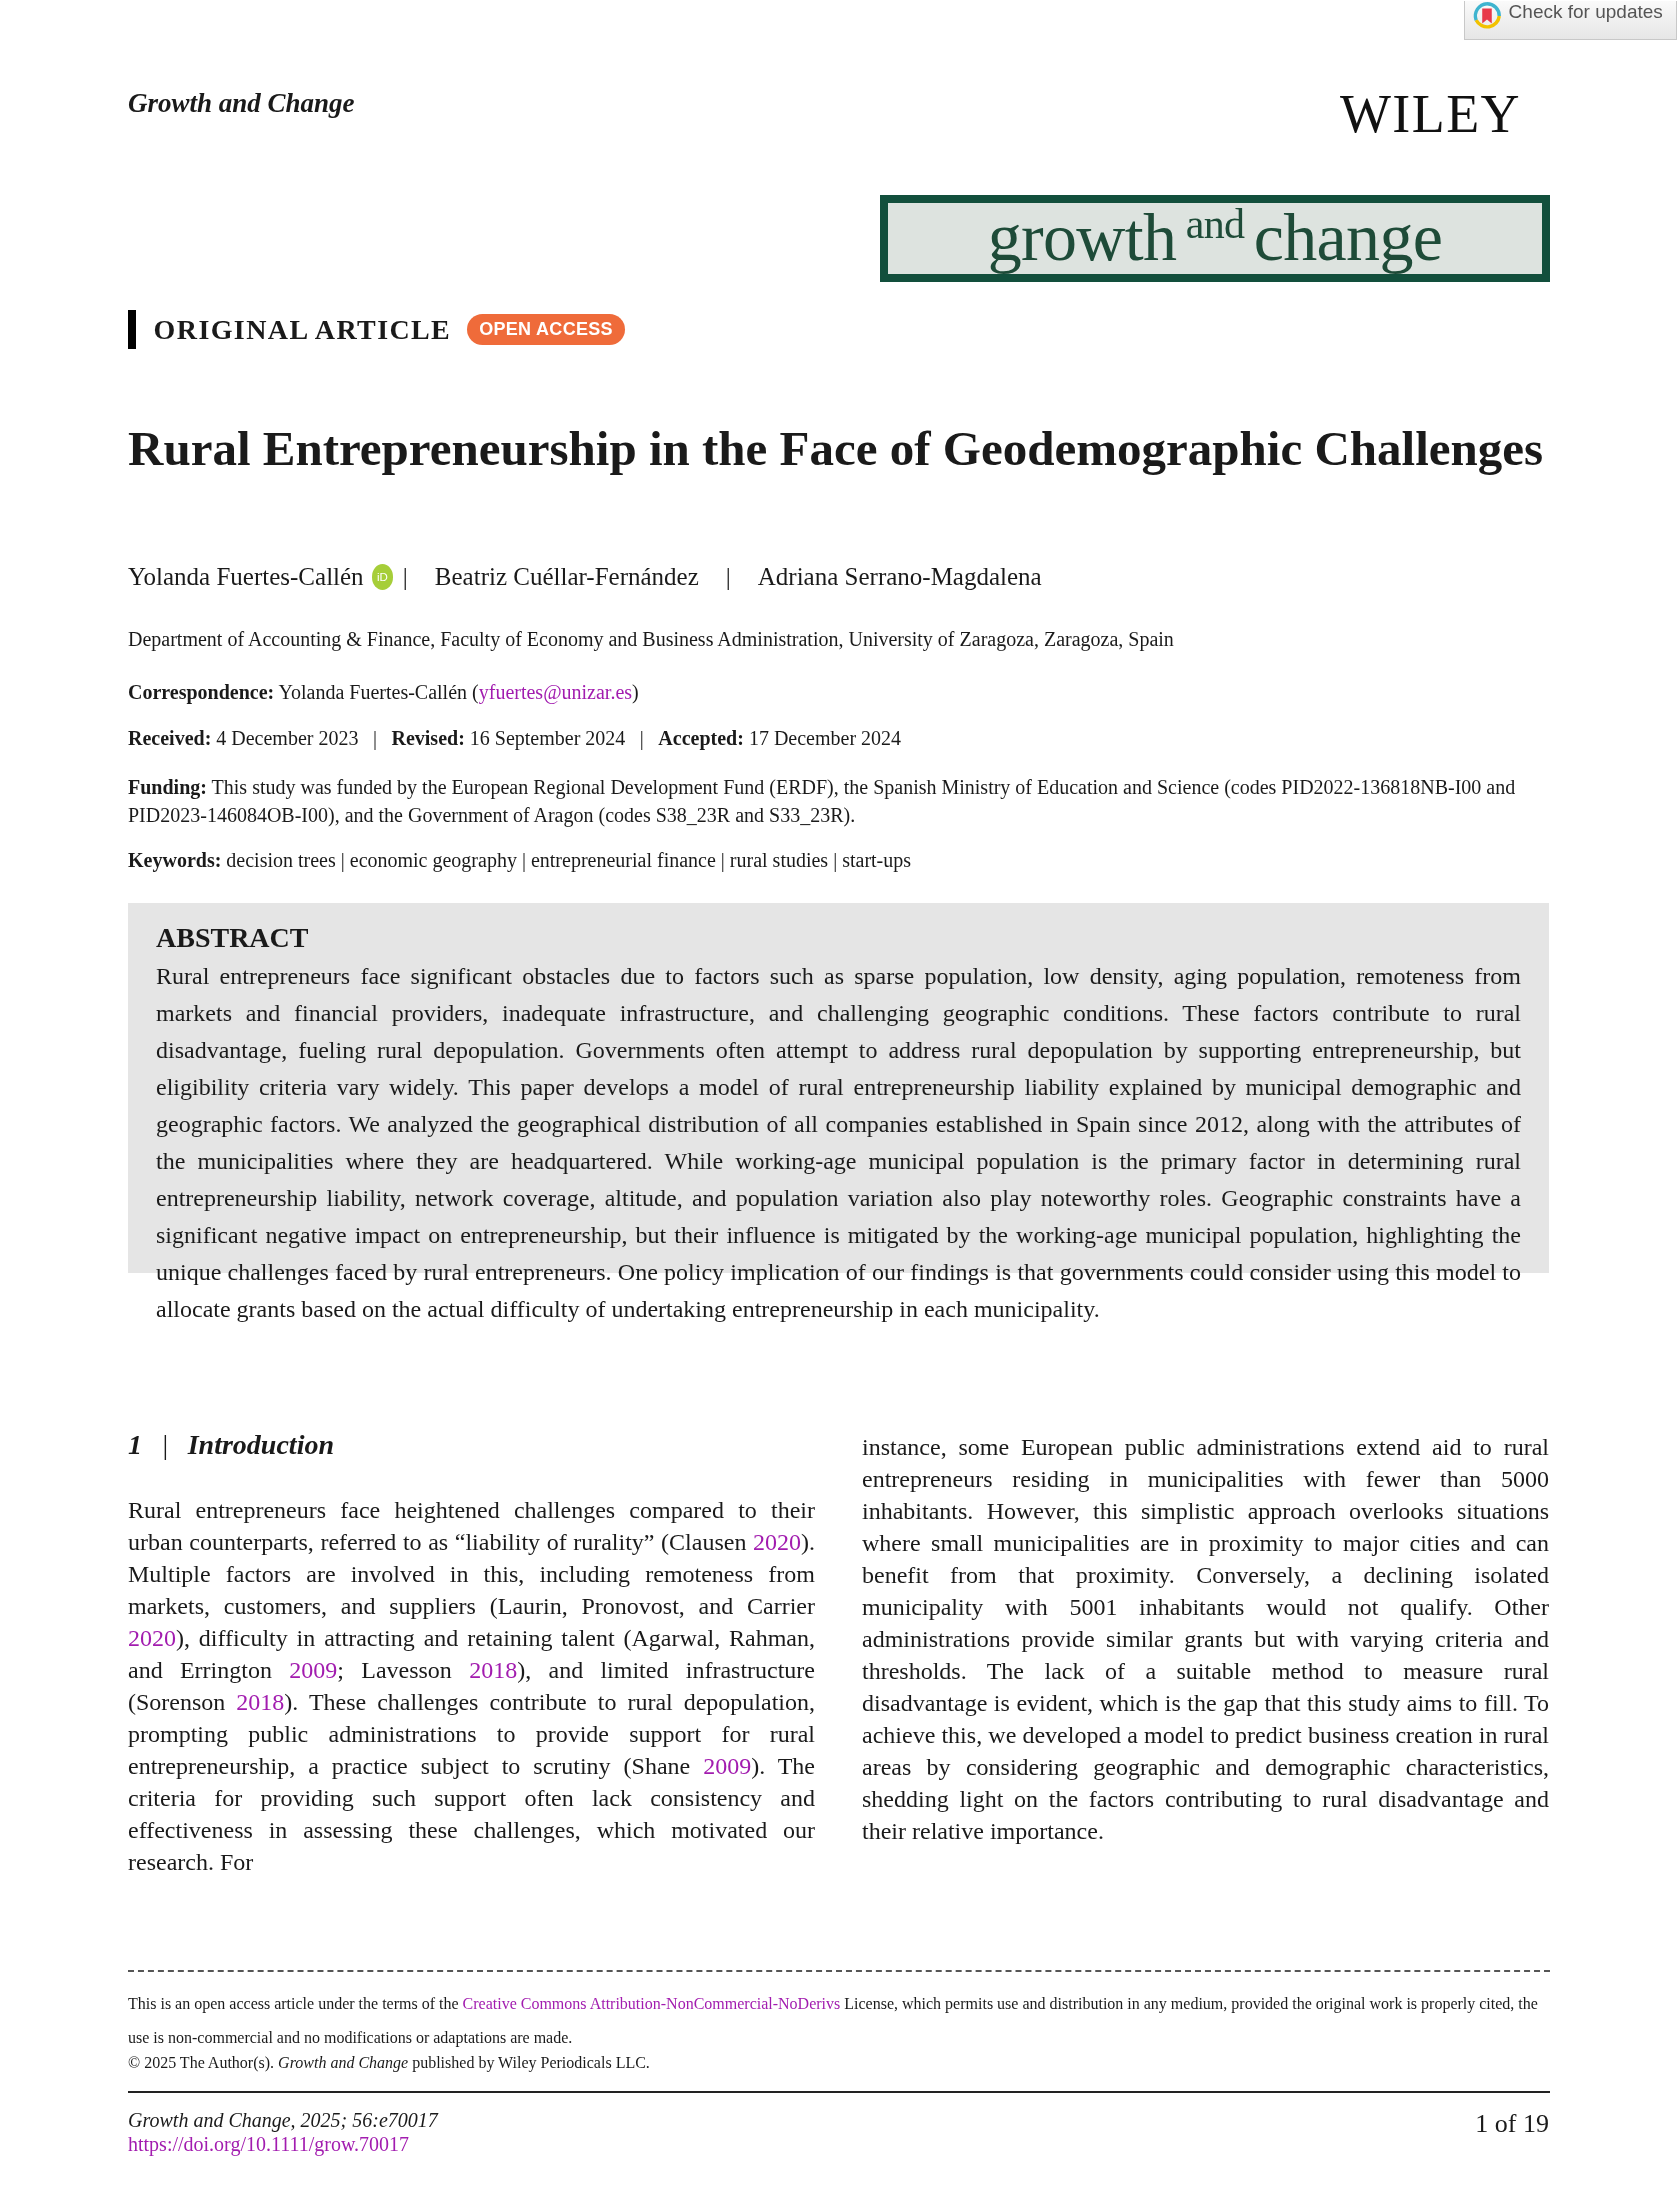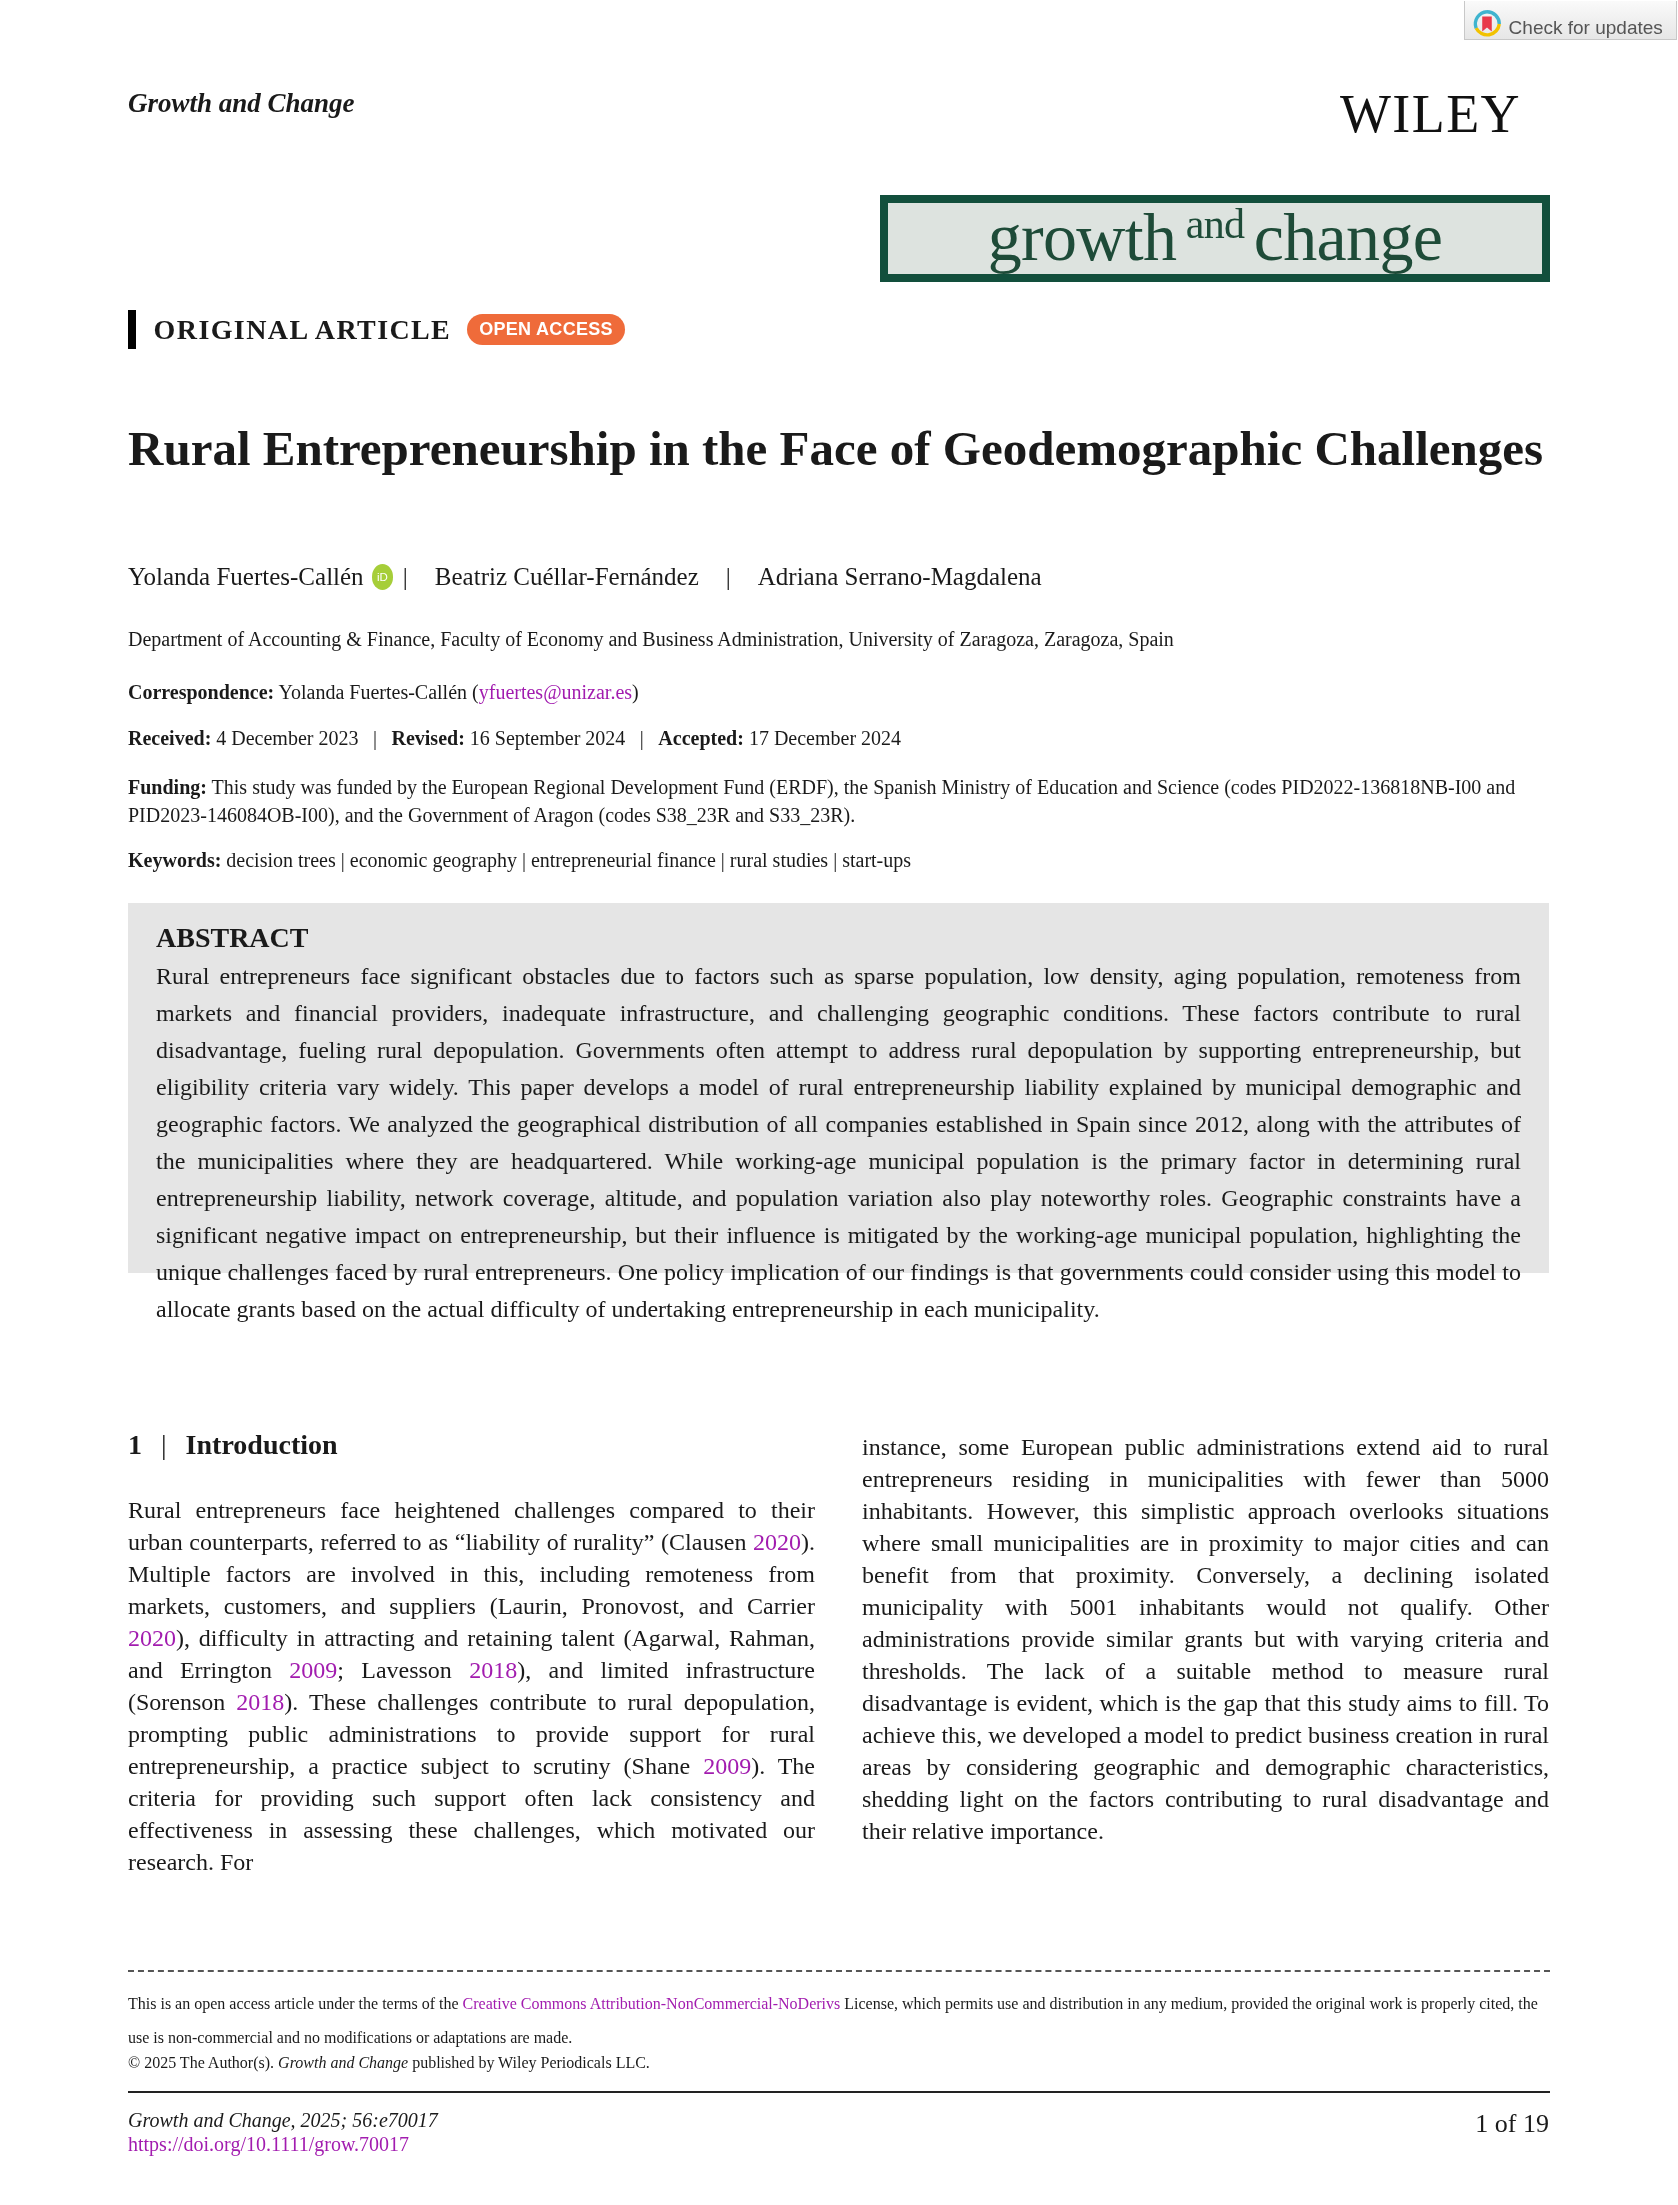--- a/index.html
+++ b/index.html
@@ -7,21 +7,21 @@
     width: 1678px; height: 2205px; position: relative; overflow: hidden;
     font-family: "Liberation Serif", "DejaVu Serif", serif; color: #1a1a1a;
   }
   .abs { position: absolute; }
   a, .link { color: #a21caf; text-decoration: none; }
 
   
   .cfu {
     left: 1464px; top: 1.4px; width: 213px; height: 39px; box-sizing: border-box;
     border: 1.4px solid #c8c8c8; border-top: none; background: linear-gradient(#fafafa, #e6e6e6);
-    display: flex; align-items: flex-end; gap: 6.8px; padding-left: 6.8px; cursor: pointer;
+    display: flex; align-items: flex-start; gap: 6.8px; padding-left: 6.8px; cursor: pointer;
   }
   .cfu-icon { width: 30px; height: 30px; position: relative; }
   .cfu-text { font-family: "Liberation Sans", "DejaVu Sans", sans-serif; font-size: 19px; color: #555; }
 
   .journal-name { left: 128px; top: 88px; font-size: 27px; font-style: italic; font-weight: bold; }
   .wiley { left: 1340px; top: 87px; font-size: 54px; letter-spacing: 1.4px; color: #111; line-height: 1; }
 
   .banner {
     left: 880px; top: 195px; width: 670px; height: 87px; box-sizing: border-box;
     border: 8px solid #124f3c; background: #dde3df;
@@ -57,21 +57,21 @@
   .abstract-box {
     left: 128px; top: 903px; width: 1421px; height: 370px; background: #e5e5e5;
     box-sizing: border-box; padding: 19px 28px;
   }
   .abstract-title { font-size: 28px; font-weight: bold; margin-bottom: 4px; }
   .abstract-text { font-size: 24px; line-height: 37px; text-align: justify; }
 
   .col { width: 687px; font-size: 24px; line-height: 32px; text-align: justify; }
   .col-left { left: 128px; top: 1494px; }
   .col-right { left: 862px; top: 1431px; }
-  .section-head { left: 128px; top: 1429px; font-size: 28px; font-weight: bold; }
+  .section-head { left: 128px; top: 1429px; font-size: 28px; font-weight: bold; font-style: italic; }
   .section-head .bar { margin: 0 19px; font-weight: normal; }
 
   .dash-line { left: 128px; top: 1970px; width: 1422px; border-top: 2px dashed #555; }
   .license { left: 128px; top: 1987px; width: 1422px; font-size: 16px; line-height: 34px; }
   .copyright { left: 128px; top: 2054px; font-size: 16px; }
   .foot-rule { left: 128px; top: 2091px; width: 1422px; border-top: 2.7px solid #222; }
   .foot-cite { left: 128px; top: 2109px; font-size: 20px; font-style: italic; }
   .foot-doi { left: 128px; top: 2133px; font-size: 20px; }
   .page-num { right: 129px; top: 2109px; font-size: 26px; }
 </style>

